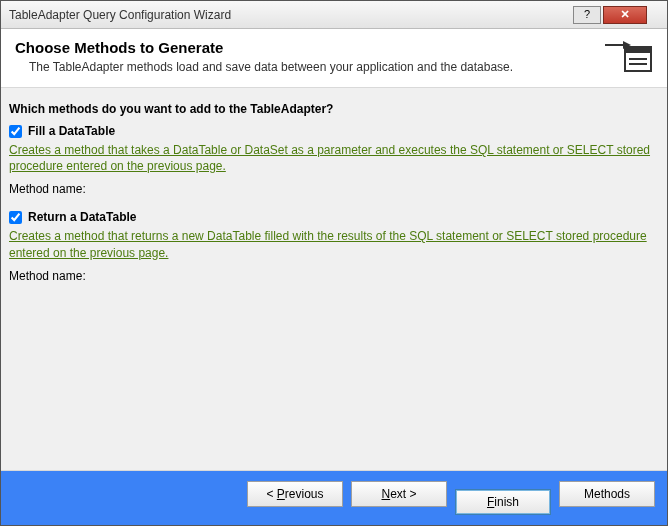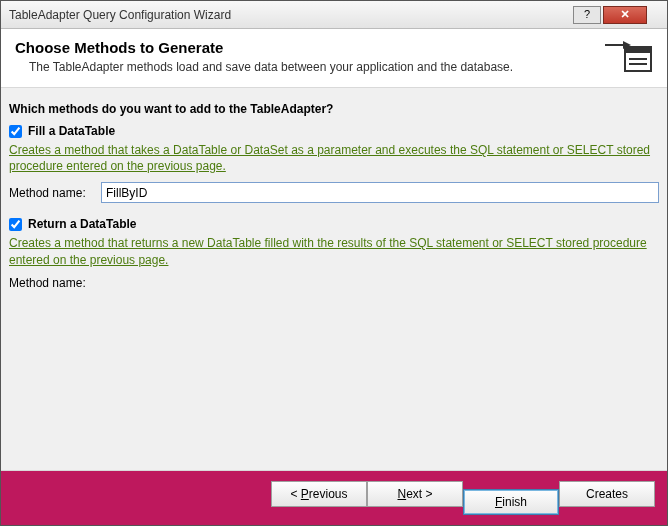--- a/index.html
+++ b/index.html
@@ -64,24 +64,25 @@
   .field .lbl { width: 92px; }
   .field input[type=text] {
     flex: 1; border: 1px solid #7a9fcf; padding: 2px 4px;
     font-family: inherit; font-size: 12px; background: #fff; height: 21px;
   }
   .sel-span {
     background:#3399ff; color:#fff; padding: 0 1px;
   }
   .footer {
     border-top: 1px solid #d9d9d9;
-    background: #be185d;
+    background: #3b82f6;
     padding: 10px 12px;
     display: flex;
     justify-content: flex-end;
+    gap: 8px;
   }
   .footer button {
     width: 96px; height: 26px;
     background: linear-gradient(to bottom,#fefefe,#e6e6e6);
     border: 1px solid #9f9f9f;
     font-family: inherit; font-size: 12px;
     cursor: pointer;
   }
   .footer button .ul { text-decoration: underline; }
   .footer button.default {
@@ -124,31 +125,30 @@
 <div class="content">
   <div class="prompt">Which methods do you want to add to the TableAdapter?</div>
 
   <div class="optline">
     <input type="checkbox" id="cb1" checked="" style="">
     <label for="cb1">Fill a DataTable</label>
   </div>
   <div class="desc">Creates a method that takes a DataTable or DataSet as a parameter and executes the SQL statement or SELECT stored procedure entered on the previous page.</div>
   <div class="field">
     <span class="lbl">Method name:</span>
-    <input type="text" value="FillByID" style="">
   </div>
 
   <div class="optline">
     <input type="checkbox" id="cb2" checked="" style="">
     <label for="cb2">Return a DataTable</label>
   </div>
   <div class="desc">Creates a method that returns a new DataTable filled with the results of the SQL statement or SELECT stored procedure entered on the previous page.</div>
   <div class="field">
     <span class="lbl">Method name:</span>
   </div>
 </div>
 
 <div class="footer">
   <button>&lt; <span class="ul">P</span>revious</button>
   <button><span class="ul">N</span>ext &gt;</button>
   <button class="default"><span class="ul">F</span>inish</button>
-  <button>Creates</button>
+  <button>Methods</button>
 </div>
 
 </body></html>

